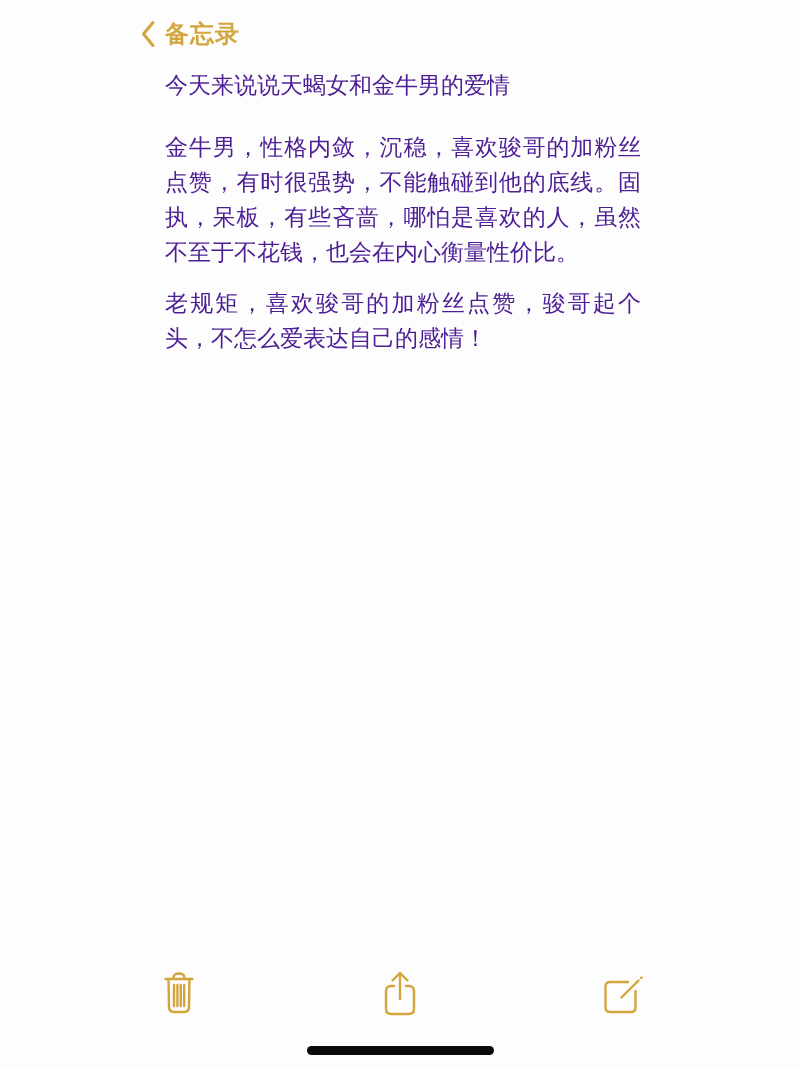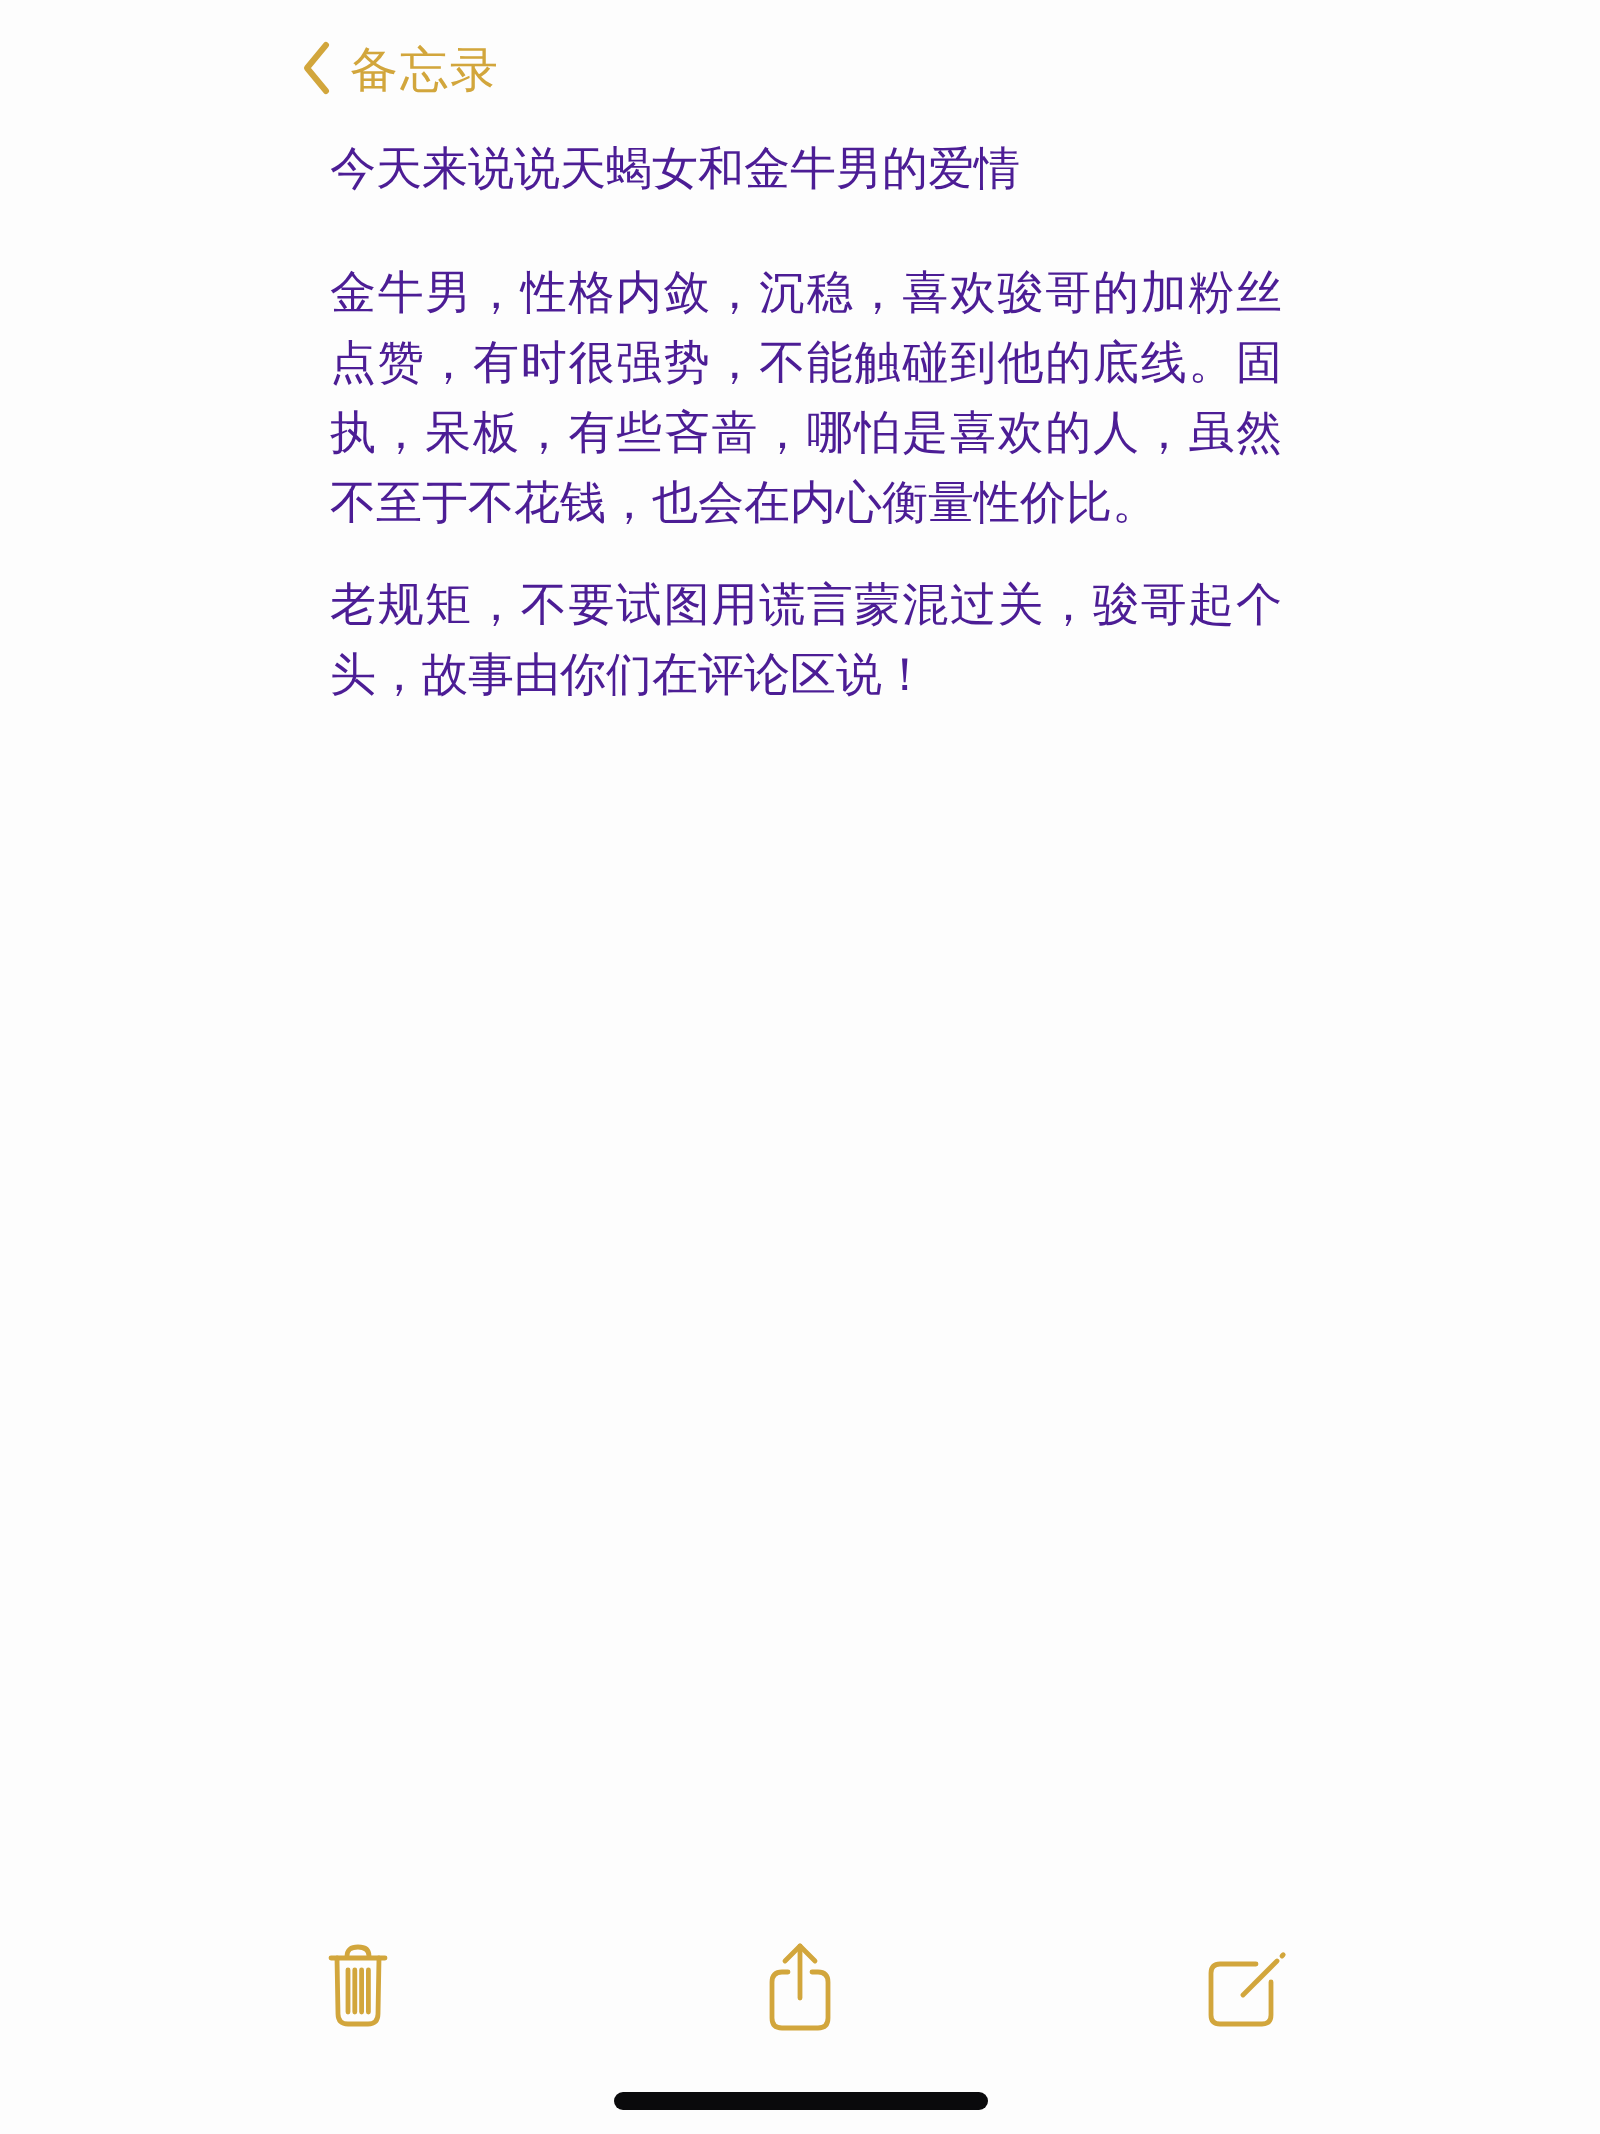--- a/index.html
+++ b/index.html
@@ -9,30 +9,30 @@
     position: relative;
     width: 800px;
     height: 1067px;
     background: #fdfdfd;
     overflow: hidden;
   }
 
   
   .back-btn {
     position: absolute;
-    left: 150px;
+    left: 140px;
     top: 20px;
     display: flex;
-    align-items: center;
     gap: 9px;
     color: #d2a63c;
     cursor: pointer;
     background: none;
     border: none;
     padding: 0;
+    font-weight: bold;
   }
   .back-btn .chev { display: block; }
   .back-label {
     font-size: 24px;
     line-height: 28px;
     color: #d2a63c;
     letter-spacing: 1px;
   }
 
   
@@ -94,21 +94,21 @@
       <svg width="16" height="28" viewBox="0 0 16 28" fill="none">
         <path d="M13 2.5 L3.5 14 L13 25.5" stroke="#d2a63c" stroke-width="3" stroke-linecap="round" stroke-linejoin="round"></path>
       </svg>
     </span>
     <span class="back-label">备忘录</span>
   </button>
 
   <main class="note-body">
     <p class="note-title">今天来说说天蝎女和金牛男的爱情</p>
     <p class="note-para">金牛男，性格内敛，沉稳，喜欢骏哥的加粉丝点赞，有时很强势，不能触碰到他的底线。固执，呆板，有些吝啬，哪怕是喜欢的人，虽然不至于不花钱，也会在内心衡量性价比。</p>
-    <p class="note-para">老规矩，不要试图用谎言蒙混过关，骏哥起个头，故事由你们在评论区说！</p>
+    <p class="note-para">老规矩，喜欢骏哥的加粉丝点赞，骏哥起个头，不怎么爱表达自己的感情！</p>
   </main>
 
   <button class="toolbar-btn btn-trash">
     <span>
       <svg width="34" height="44" viewBox="0 0 34 44" fill="none" stroke="#d2a63c" stroke-width="2.4" stroke-linecap="round" stroke-linejoin="round">
         <path d="M11.5 7 Q11.5 2.5 17 2.5 Q22.5 2.5 22.5 7"></path>
         <path d="M3.5 8 H30.5"></path>
         <path d="M6.5 8 L7 36 Q7.1 41 12 41 H22 Q26.9 41 27 36 L27.5 8"></path>
         <path d="M12 14 V35"></path>
         <path d="M15.4 14 V35"></path>

